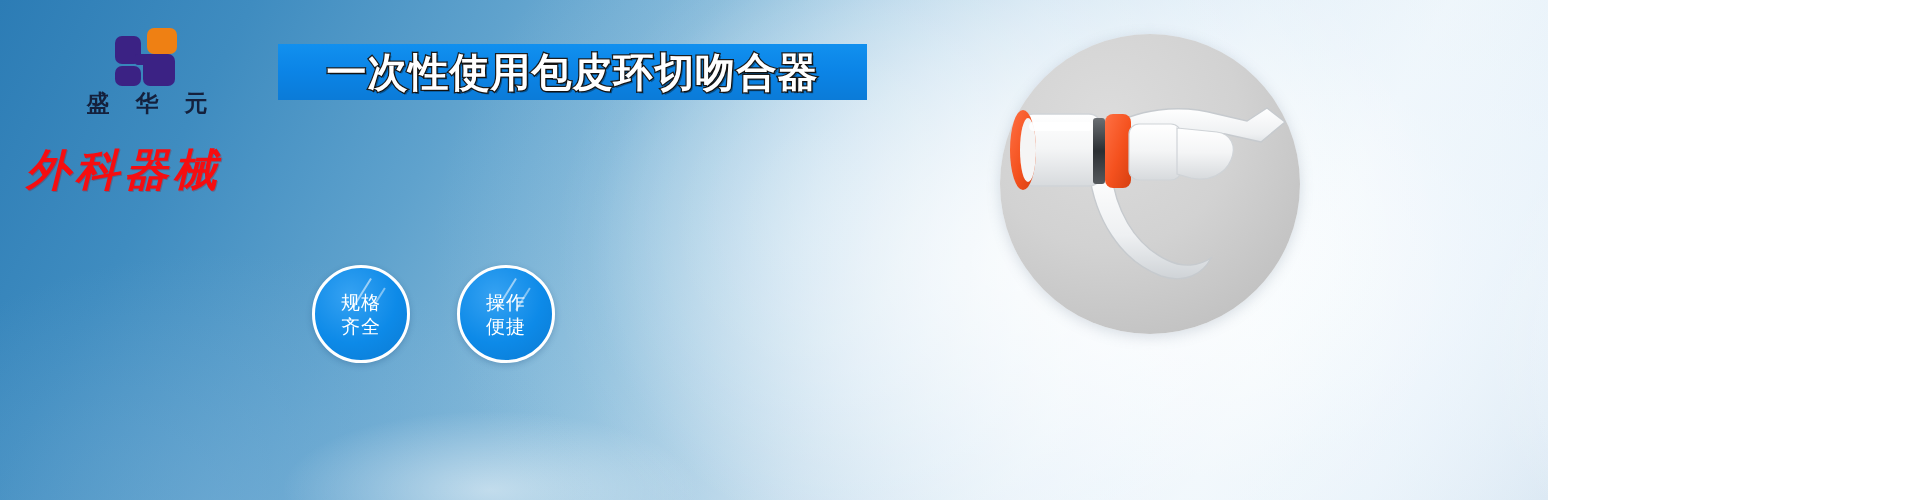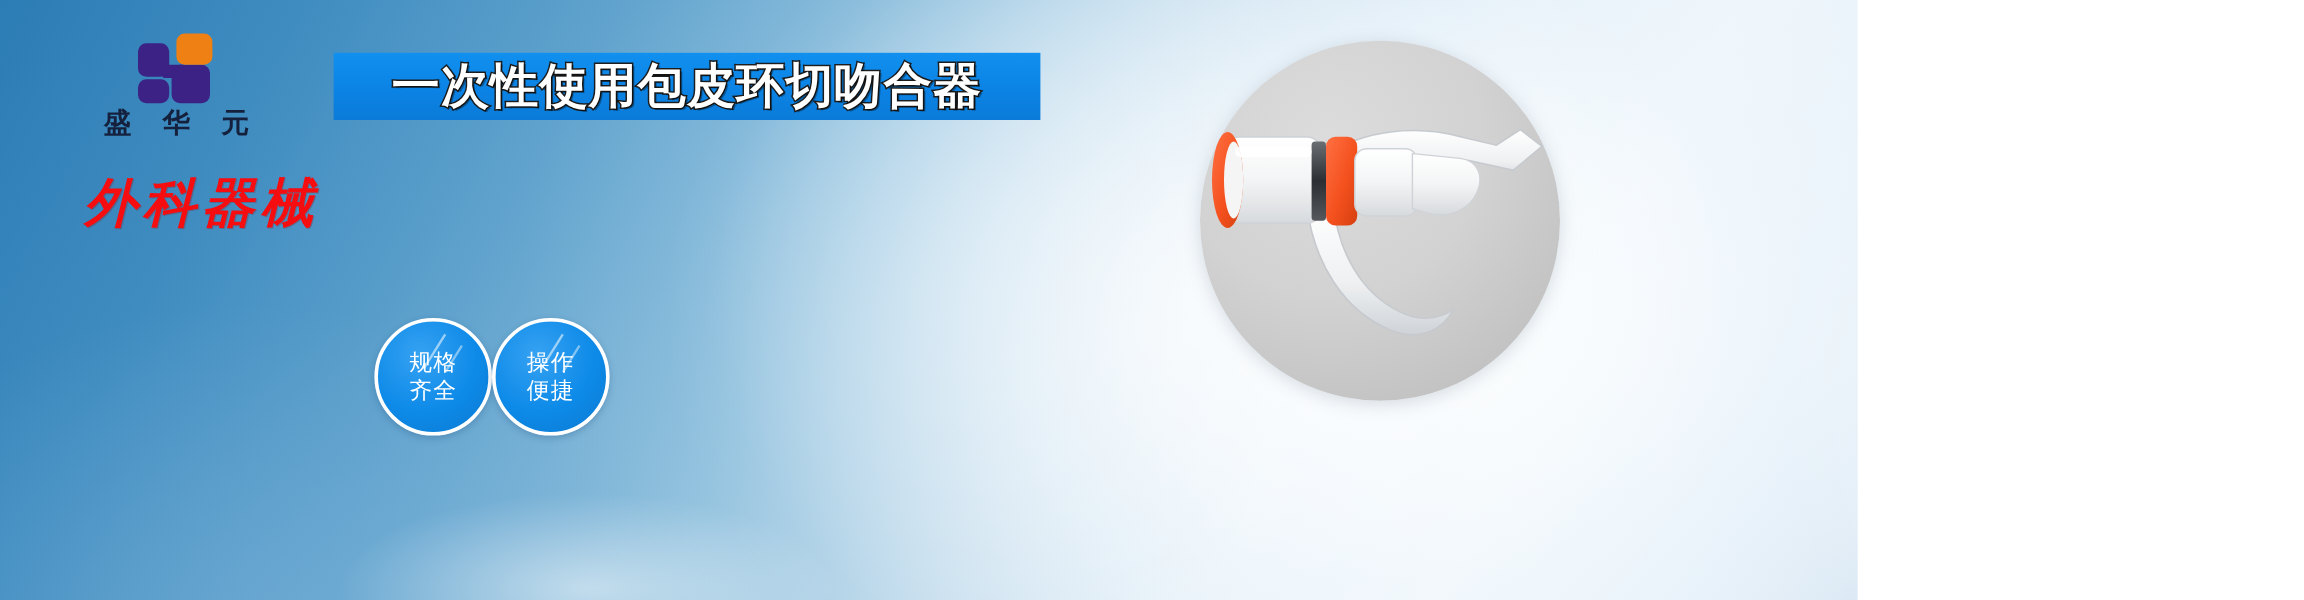--- a/index.html
+++ b/index.html
@@ -87,21 +87,21 @@
     width: 330px;
     color: #f60d10;
     font-family: "DejaVu Serif", "Liberation Serif", serif;
     font-weight: 700;
     font-size: 44px;
     line-height: 1.02;
     font-style: italic;
     letter-spacing: 5px;
     text-shadow: 1px 1px 0 rgba(150,0,0,0.25);
   }
-  #slogan-line-1 { display: block; padding-left: 4px; margin-left: 44px; }
+  #slogan-line-1 { display: block; padding-left: 4px; }
   #slogan-line-2 { display: block; padding-left: 104px; margin-top: 2px; }
 
   
   #title-band {
     position: absolute;
     left: 278px;
     top: 44px;
     width: 589px;
     height: 56px;
     background: linear-gradient(180deg, #1190ef 0%, #0b84e6 50%, #0b7bd8 100%);
@@ -135,20 +135,21 @@
     white-space: nowrap;
     line-height: 1.1;
   }
 
   
   #badges {
     position: absolute;
     left: 312px;
     top: 265px;
     display: flex;
+    gap: 47px;
     text-align: center;
   }
   .badge {
     position: relative;
     width: 92px;
     height: 92px;
     border-radius: 50%;
     background: radial-gradient(circle at 38% 30%, #36a2f2 0%, #0d8ae8 55%, #0b7ad2 100%);
     border: 3px solid #ffffff;
     box-shadow: 0 2px 6px rgba(20,70,120,0.28);

